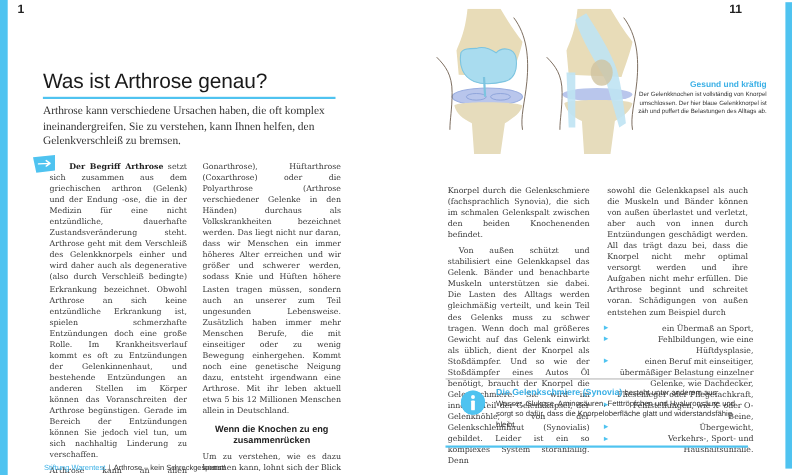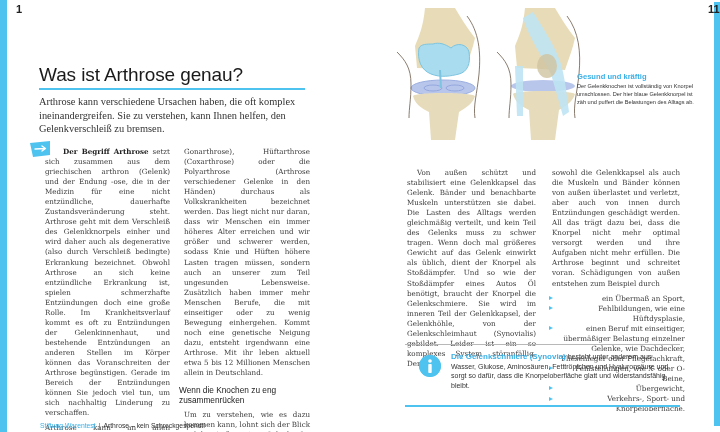--- a/index.html
+++ b/index.html
@@ -7,47 +7,47 @@
   body { position: relative; font-family: "DejaVu Serif", serif; color: #2a2a2a; }
 
   .spread { position: absolute; left: 0; top: 0; width: 720px; height: 432px; background: #fff; }
 
   .edge-bar { position: absolute; top: 0; width: 7px; height: 432px; background: #4fc3f0; }
   .edge-bar.left { left: 0; }
   .edge-bar.right { left: 714px; width: 6px; top: 2px; height: 424px; }
 
   .page-num { position: absolute; top: 3px; font-family: "Liberation Sans", sans-serif; font-size: 11px; font-weight: bold; color: #222; }
   .page-num.left { left: 16px; }
-  .page-num.right { left: 708px; }
+  .page-num.right { left: 663px; }
 
   .title { position: absolute; left: 39px; top: 64px; font-family: "Liberation Sans", sans-serif; font-size: 19px; font-weight: normal; color: #1a1a1a; letter-spacing: -0.1px; }
   .title-rule { position: absolute; left: 39px; top: 88px; width: 266px; height: 1.5px; background: #4fc3f0; }
 
   .lead { position: absolute; left: 39px; top: 95px; width: 270px; font-family: Liberation Serif, serif; font-size: 10.4px; line-height: 13.6px; color: #333; }
 
   .col { position: absolute; font-family: "DejaVu Serif", serif; font-size: 7.15px; line-height: 10.05px; color: #3a3a3a; text-align: justify; }
   .col p { margin: 5px; }
   .col .indent { text-indent: 10px; }
 
   .col-1 { left: 40px; top: 142px; width: 135px; }
   .col-2 { left: 179px; top: 142px; width: 136px; }
   .col-3 { left: 402px; top: 163px; width: 139px; }
   .col-4 { left: 547px; top: 163px; width: 138px; }
 
   .arrow-badge { position: absolute; left: 29px; top: 141px; width: 23px; height: 17px; }
   .lead-in { font-weight: bold; color: #222; }
   .first-para { text-indent: 18px; }
 
-  .subhead { font-family: "Liberation Sans", sans-serif; font-weight: normal; font-size: 8.3px; line-height: 10px; color: #222; margin-top: 7px; margin-bottom: 1px; text-align: left; }
+  .subhead { font-family: "Liberation Sans", sans-serif; font-weight: bold; font-size: 8.3px; line-height: 10px; color: #222; margin-top: 7px; margin-bottom: 1px; text-align: center; }
 
   .bullets { list-style: none; margin-top: 1px; }
   .bullets li { position: relative; padding-left: 11px; text-align: right; }
   .bullets li::before { content: ""; position: absolute; left: 2px; top: 2.5px; width: 0; height: 0; border-left: 4px solid #4fc3f0; border-top: 2.5px solid transparent; border-bottom: 2.5px solid transparent; }
 
-  .caption { position: absolute; left: 577px; top: 72px; width: 120px; font-family: "Liberation Sans", sans-serif; }
+  .caption { position: absolute; left: 577px; top: 72px; width: 120px; font-family: "Liberation Sans", sans-serif; text-align: right; }
   .caption-title { font-size: 7.6px; font-weight: bold; color: #3bb0e6; line-height: 10px; }
   .caption-text { font-size: 5.6px; line-height: 8.2px; color: #333; }
 
   .illus { position: absolute; top: 8px; }
   .illus-1 { left: 395px; width: 95px; height: 132px; }
   .illus-2 { left: 495px; width: 95px; height: 132px; }
 
   .info-box { position: absolute; left: 405px; top: 344px; width: 283px; height: 64px; }
   .info-top-rule { position: absolute; left: 0; top: 0; width: 275px; height: 1px; background: #b8b8b8; }
   .info-bottom-rule { position: absolute; left: 0; top: 61px; width: 275px; height: 1.5px; background: #4fc3f0; }
@@ -112,32 +112,33 @@
     <path d="M2 44 C10 52 16 60 16 76 C16 92 14 100 14 110" stroke="#6b5a4a" stroke-width="0.8" fill="none"></path>
     <path d="M72 8 C84 24 86 44 84 66 C82 86 78 98 80 110" stroke="#6b5a4a" stroke-width="0.8" fill="none"></path>
   </svg>
 
   <div class="caption">
     <div class="caption-title">Gesund und kräftig</div>
     <div class="caption-text">Der Gelenkknochen ist vollständig von Knorpel umschlossen. Der hier blaue Gelenkknorpel ist zäh und puffert die Belastungen des Alltags ab.</div>
   </div>
 
   <div class="col col-3">
+    <p>Knorpel durch die Gelenkschmiere (fachsprachlich Synovia), die sich im schmalen Gelenkspalt zwischen den beiden Knochenenden befindet.</p>
     <p class="indent">Von außen schützt und stabilisiert eine Gelenkkapsel das Gelenk. Bänder und benachbarte Muskeln unterstützen sie dabei. Die Lasten des Alltags werden gleichmäßig verteilt, und kein Teil des Gelenks muss zu schwer tragen. Wenn doch mal größeres Gewicht auf das Gelenk einwirkt als üblich, dient der Knorpel als Stoßdämpfer. Und so wie der Stoßdämpfer eines Autos Öl benötigt, braucht der Knorpel die Gelenkschmiere. Sie wird im inneren Teil der Gelenkkapsel, der Gelenkhöhle, von der Gelenkschleimhaut (Synovialis) gebildet. Leider ist ein so komplexes System störanfällig. Denn</p>
   </div>
 
   <div class="col col-4">
     <p>sowohl die Gelenkkapsel als auch die Muskeln und Bänder können von außen überlastet und verletzt, aber auch von innen durch Entzündungen geschädigt werden. All das trägt dazu bei, dass die Knorpel nicht mehr optimal versorgt werden und ihre Aufgaben nicht mehr erfüllen. Die Arthrose beginnt und schreitet voran. Schädigungen von außen entstehen zum Beispiel durch</p>
     <ul class="bullets">
       <li>ein Übermaß an Sport,</li>
       <li>Fehlbildungen, wie eine Hüftdysplasie,</li>
       <li>einen Beruf mit einseitiger, übermäßiger Belastung einzelner Gelenke, wie Dachdecker, Fliesenleger oder Pflegefachkraft,</li>
       <li>Fehlstellungen, wie X- oder O-Beine,</li>
       <li>Übergewicht,</li>
-      <li>Verkehrs-, Sport- und Knorpeloberfläche.</li>
+      <li>Verkehrs-, Sport- und Haushaltsunfälle.</li>
     </ul>
   </div>
 
   <div class="info-box">
     <div class="info-top-rule"></div>
     <svg class="info-icon" viewBox="0 0 22 22">
       <circle cx="11" cy="11" r="11" fill="#4fc3f0"></circle>
       <circle cx="11" cy="6" r="1.8" fill="#fff"></circle>
       <rect x="9.3" y="9" width="3.4" height="9" rx="0.8" fill="#fff"></rect>
     </svg>

